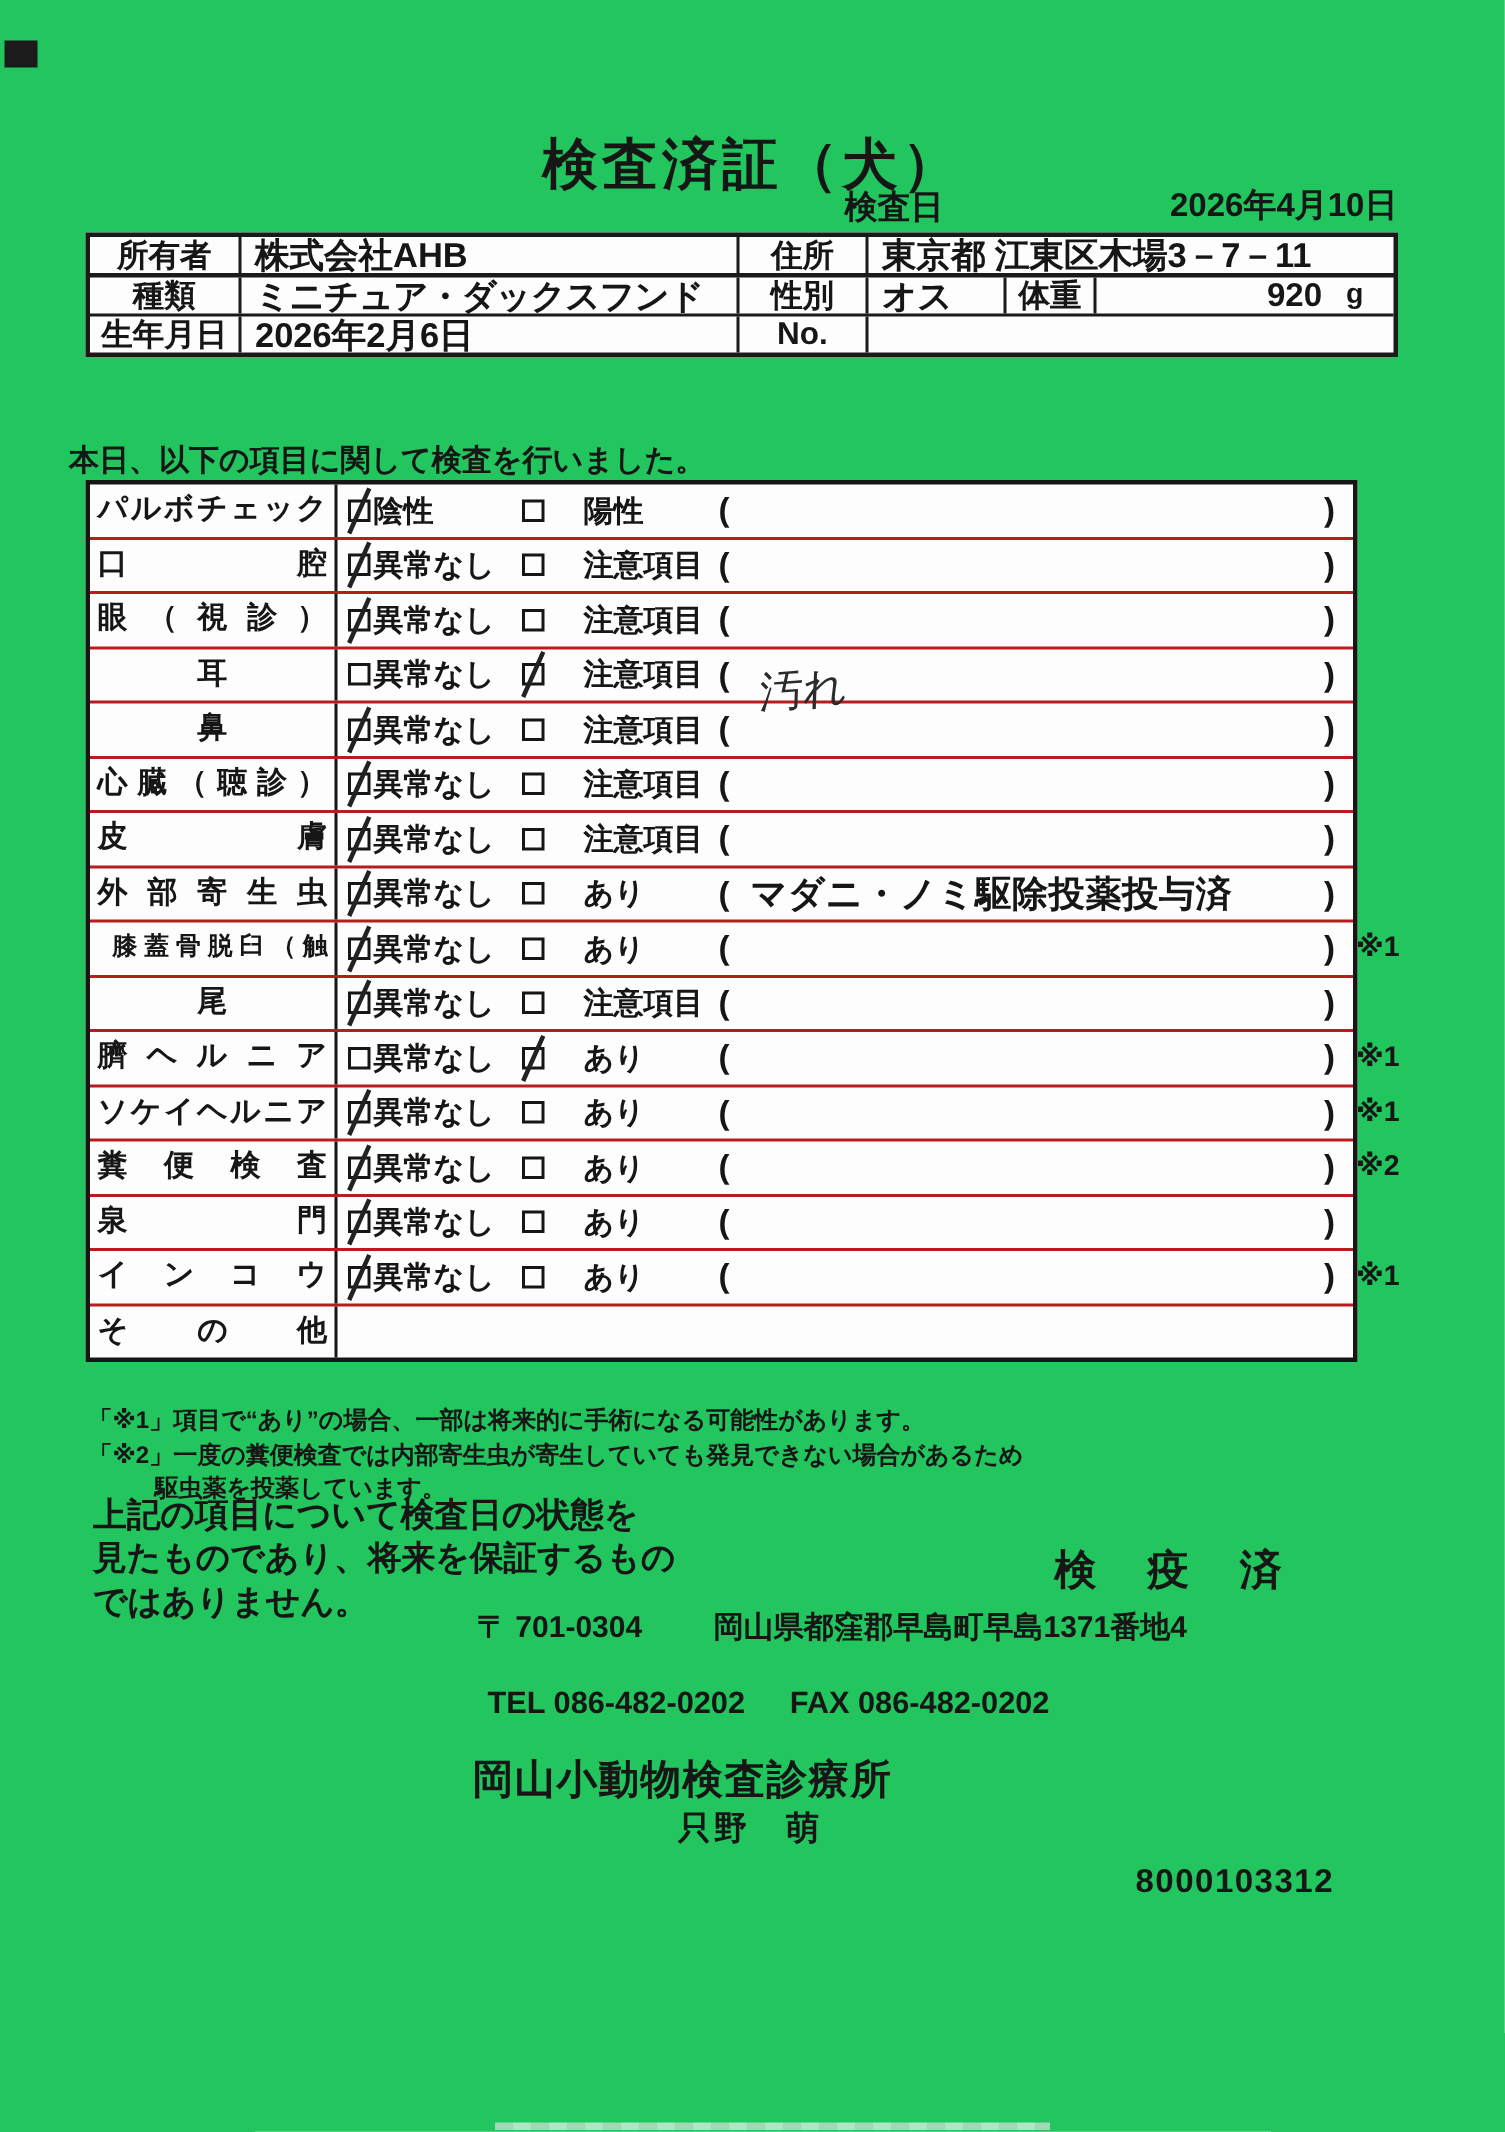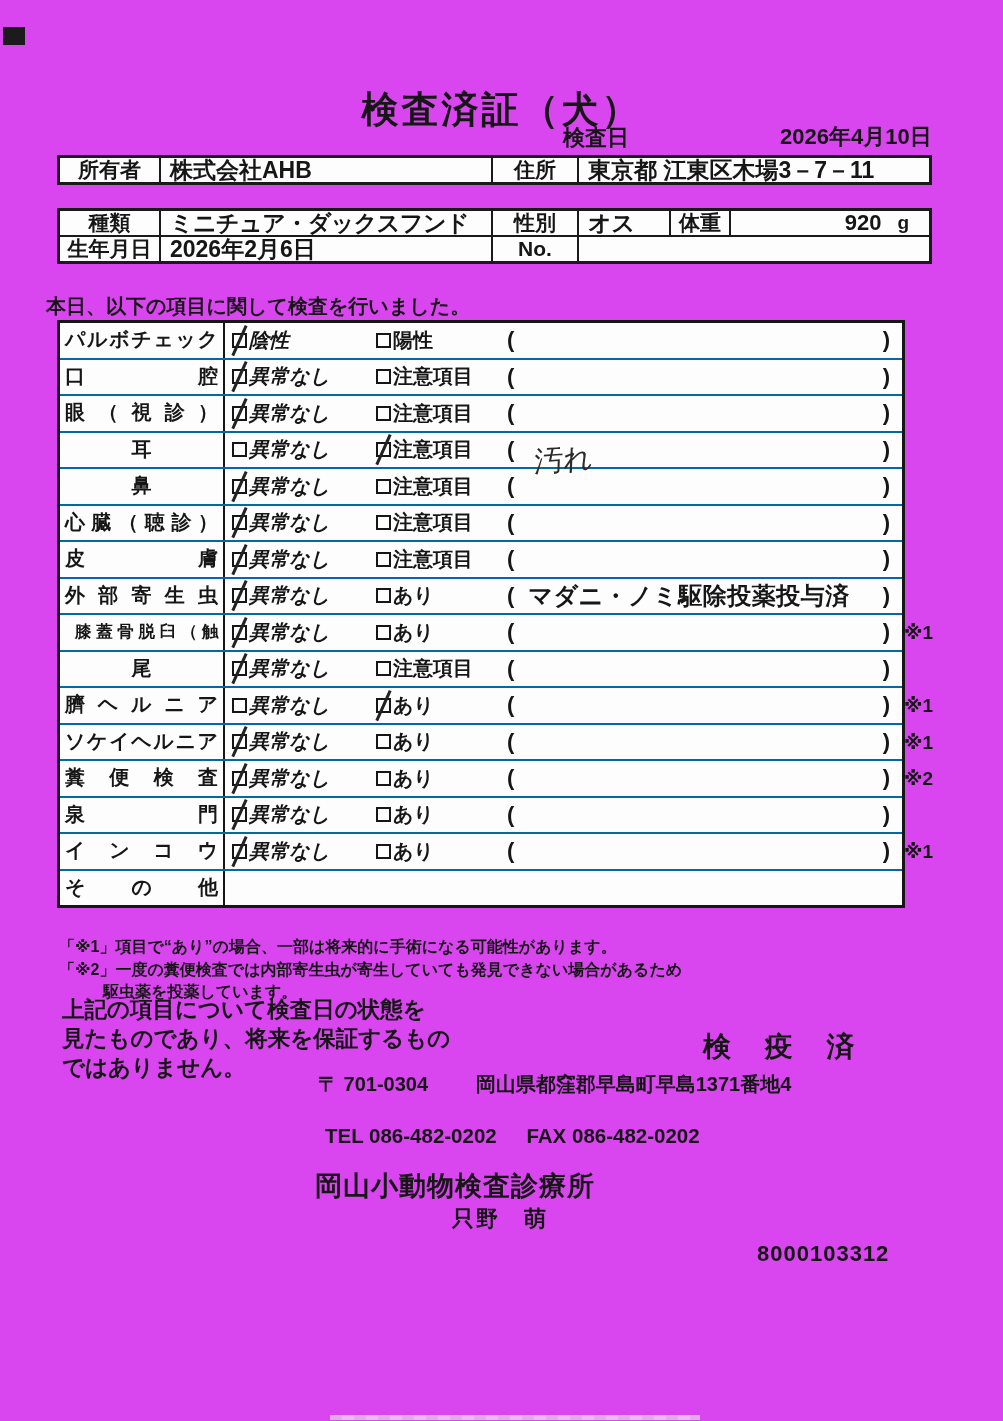--- a/index.html
+++ b/index.html
@@ -1,17 +1,17 @@
 <!DOCTYPE html>
 <html><head>
 <meta charset="utf-8">
 <style>
   html,body{margin:0;padding:0;}
   body{width:1003px;height:1421px;background:#ffffff;font-family:"Liberation Sans","DejaVu Sans",sans-serif;color:#161616;}
-  .sheet{position:relative;width:1003px;height:1421px;background:#d946ef;overflow:hidden;}
+  .sheet{position:relative;width:1003px;height:1421px;background:#22c55e;overflow:hidden;}
   
   .corner-mark{position:absolute;left:3px;top:27px;width:22px;height:18px;background:#1b1b1b;}
   .bottom-noise{position:absolute;left:330px;bottom:1px;width:370px;height:5px;
     background:repeating-linear-gradient(90deg,#e3e3e3 0 12px,#f8f8f8 12px 24px);opacity:.65;}
   
   .doc-title{position:absolute;top:60px;left:0;width:1003px;text-align:center;font-size:37px;font-weight:700;letter-spacing:3px;}
   .insp-label{position:absolute;top:123px;left:563px;font-size:22px;font-weight:700;}
   .insp-value{position:absolute;top:122px;left:780px;font-size:22px;font-weight:700;}
   
   .htable{position:absolute;left:57px;width:875px;border:3px solid #1a1a1a;box-sizing:border-box;background:#fdfdfd;}
@@ -24,29 +24,29 @@
   .w101{width:101px;} .w332{width:332px;} .w86{width:86px;} .w92{width:92px;} .w60{width:60px;}
   .grow{flex:1;}
   .breed-val{font-size:19px;letter-spacing:-0.5px;}
   .weight-cell{justify-content:flex-end;padding-right:20px;font-size:22px;}
   .weight-unit{font-size:19px;margin-left:16px;font-weight:700;}
   .num-val{font-size:26px;letter-spacing:1px;}
   
   .intro{position:absolute;top:293px;left:46px;font-size:20px;font-weight:700;}
   
   .ctable{position:absolute;top:320px;left:57px;width:848px;border:3px solid #161616;box-sizing:border-box;background:#fdfdfd;}
-  .trow{display:flex;height:34.5px;border-bottom:2px solid #0369a1;position:relative;align-items:stretch;}
+  .trow{display:flex;height:34.5px;border-bottom:2px solid #b91c1c;position:relative;align-items:stretch;}
   .trow:last-child{border-bottom:none;}
   .cell-item{width:165px;border-right:2px solid #161616;box-sizing:border-box;font-size:20px;font-weight:700;
     padding:0 5px;line-height:33px;text-align:justify;text-align-last:justify;text-justify:inter-character;overflow:hidden;}
   .trow.center .cell-item{text-align:center;text-align-last:center;}
   .trow.condensed .cell-item{font-size:16.5px;letter-spacing:-0.5px;padding-left:15px;}
   .cell-opts{flex:1;display:flex;align-items:center;padding-left:7px;min-width:0;}
   .opt{display:flex;align-items:center;font-size:20px;font-weight:700;}
-  .o1{width:144px;font-style:italic;} .o2{width:131px;}
+  .o1{width:116px;} .o2{width:131px;gap:24px;}
   .cb{width:15px;height:15px;border:2.5px solid #161616;box-sizing:border-box;position:relative;flex:0 0 auto;margin-right:2px;background:#fdfdfd;}
   .cb.checked::after{content:'';position:absolute;left:4px;top:-11px;width:2.5px;height:33px;background:#222;transform:rotate(24deg);}
   .parens{flex:1;display:flex;align-items:center;font-size:22px;font-weight:700;padding-right:12px;min-width:0;}
   .pcontent{flex:1;padding-left:14px;white-space:nowrap;overflow:visible;}
   .pcontent.printed{font-size:24px;letter-spacing:0.5px;}
   .pcontent.handwritten{font-weight:400;font-size:29px;color:#2b2b2b;transform:rotate(-4deg) skewX(-6deg);padding-left:20px;line-height:20px;}
   .note-mark{position:absolute;right:-40px;top:50%;transform:translateY(-50%);font-size:19px;font-weight:700;width:38px;}
   
   .fnote{position:absolute;font-size:16px;font-weight:700;margin-top:19px;}
   .disc{position:absolute;left:62px;top:995px;font-size:22.5px;font-weight:700;line-height:29px;}
@@ -73,21 +73,21 @@
 
   <div class="htable" style="top:155px;">
     <div class="hrow">
       <div class="hcell lab bR w101">所有者</div>
       <div class="hcell val bR w332">株式会社AHB</div>
       <div class="hcell lab bR w86">住所</div>
       <div class="hcell val grow">東京都 江東区木場3－7－11</div>
     </div>
   </div>
 
-  <div class="htable" style="top:208px;">
+  <div class="htable" style="top:182px;">
     <div class="hrow">
       <div class="hcell lab bR w101">種類</div>
       <div class="hcell val bR w332 breed-val">ミニチュア・ダックスフンド</div>
       <div class="hcell lab bR w86">性別</div>
       <div class="hcell val bR w92">オス</div>
       <div class="hcell lab bR w60">体重</div>
       <div class="hcell grow weight-cell">
         <span>920</span>
         <span class="weight-unit">g</span>
       </div>

